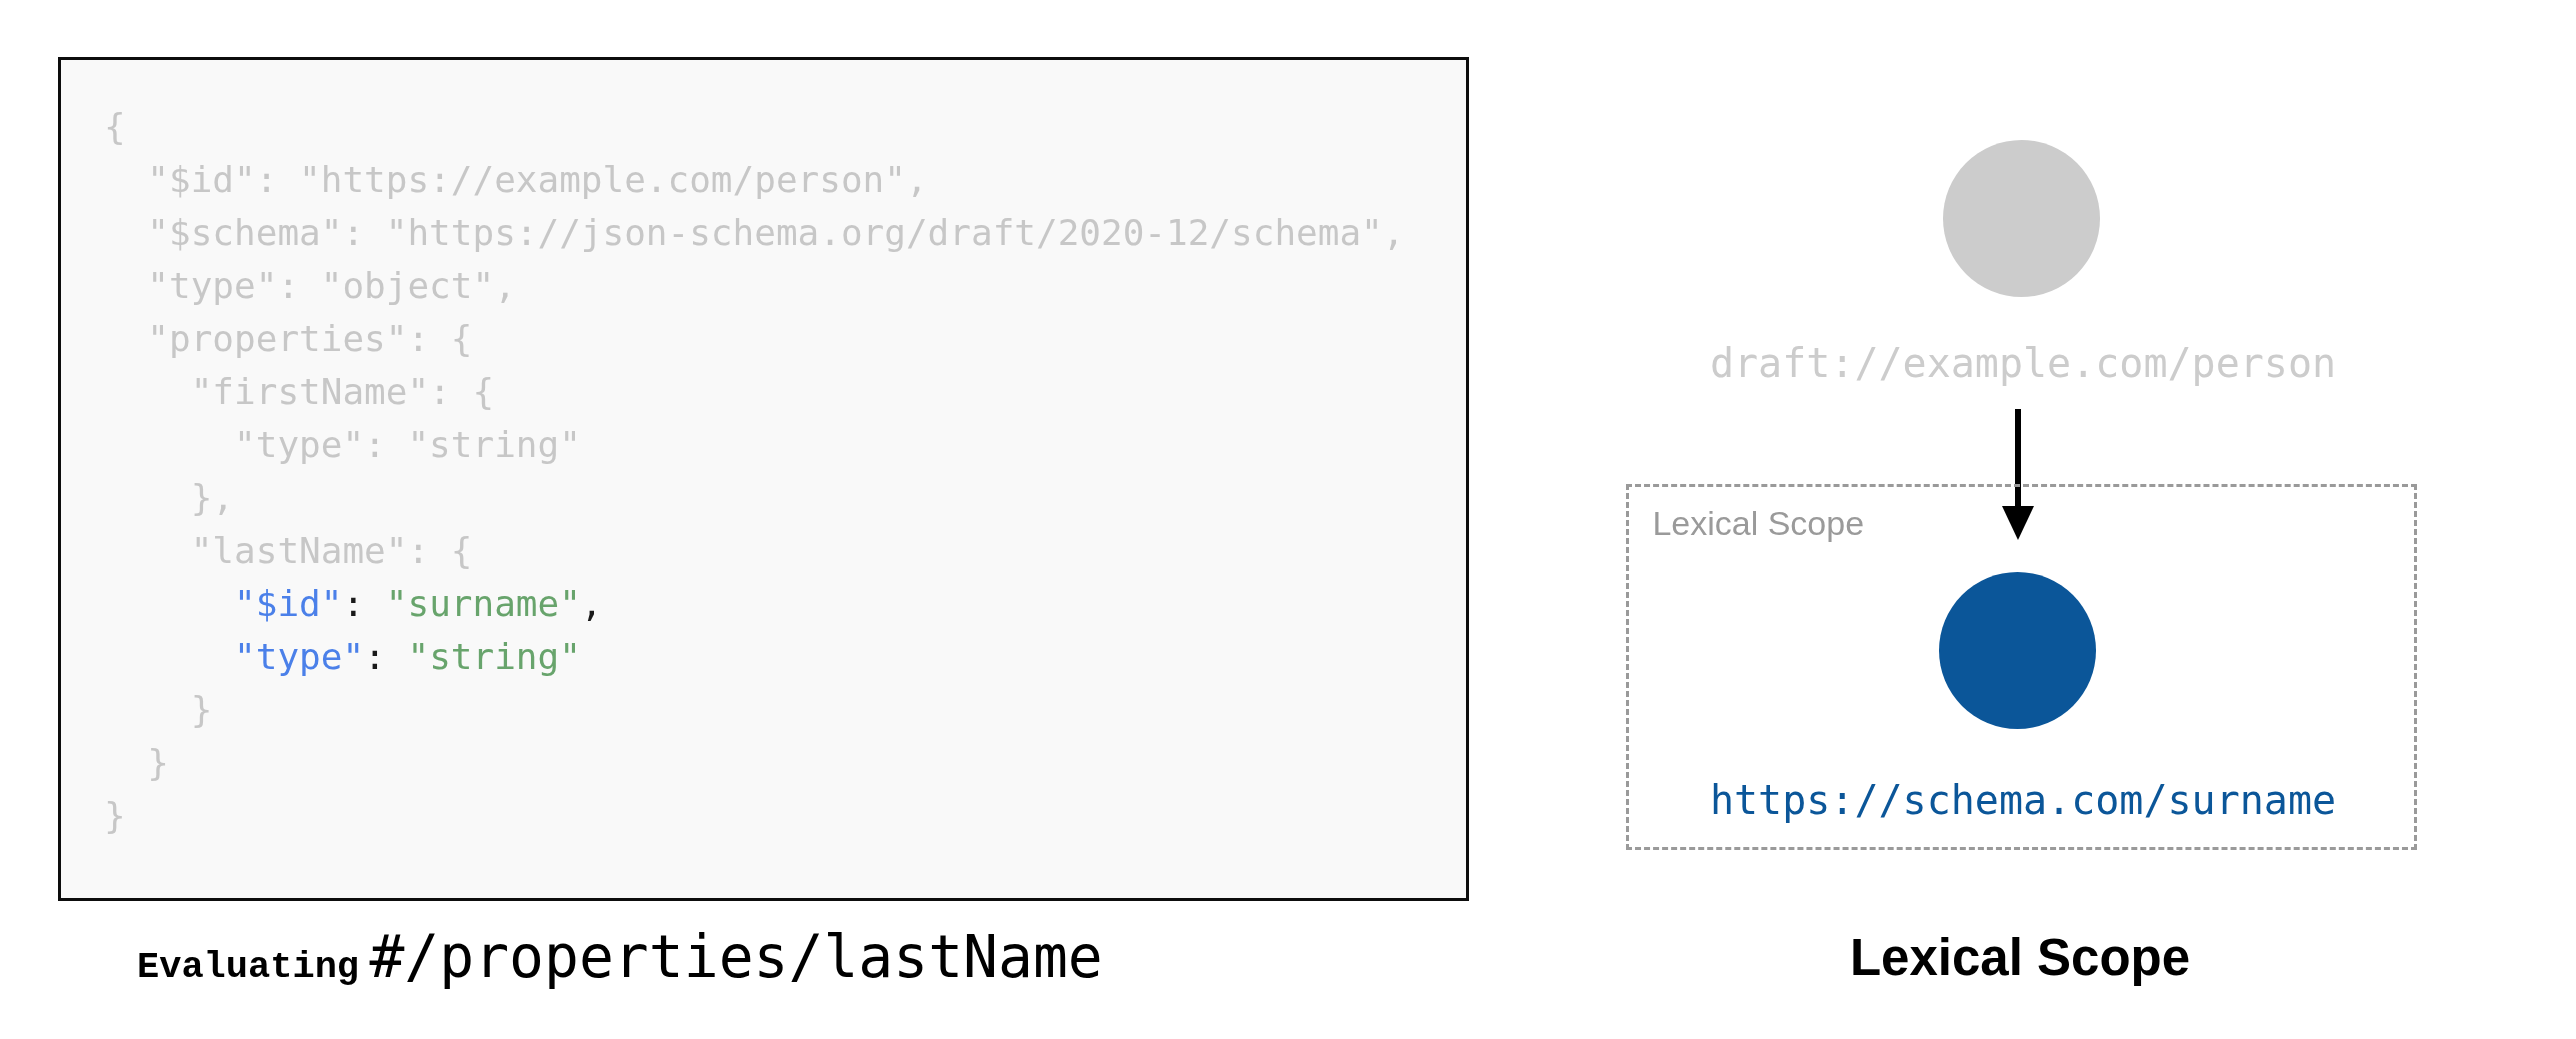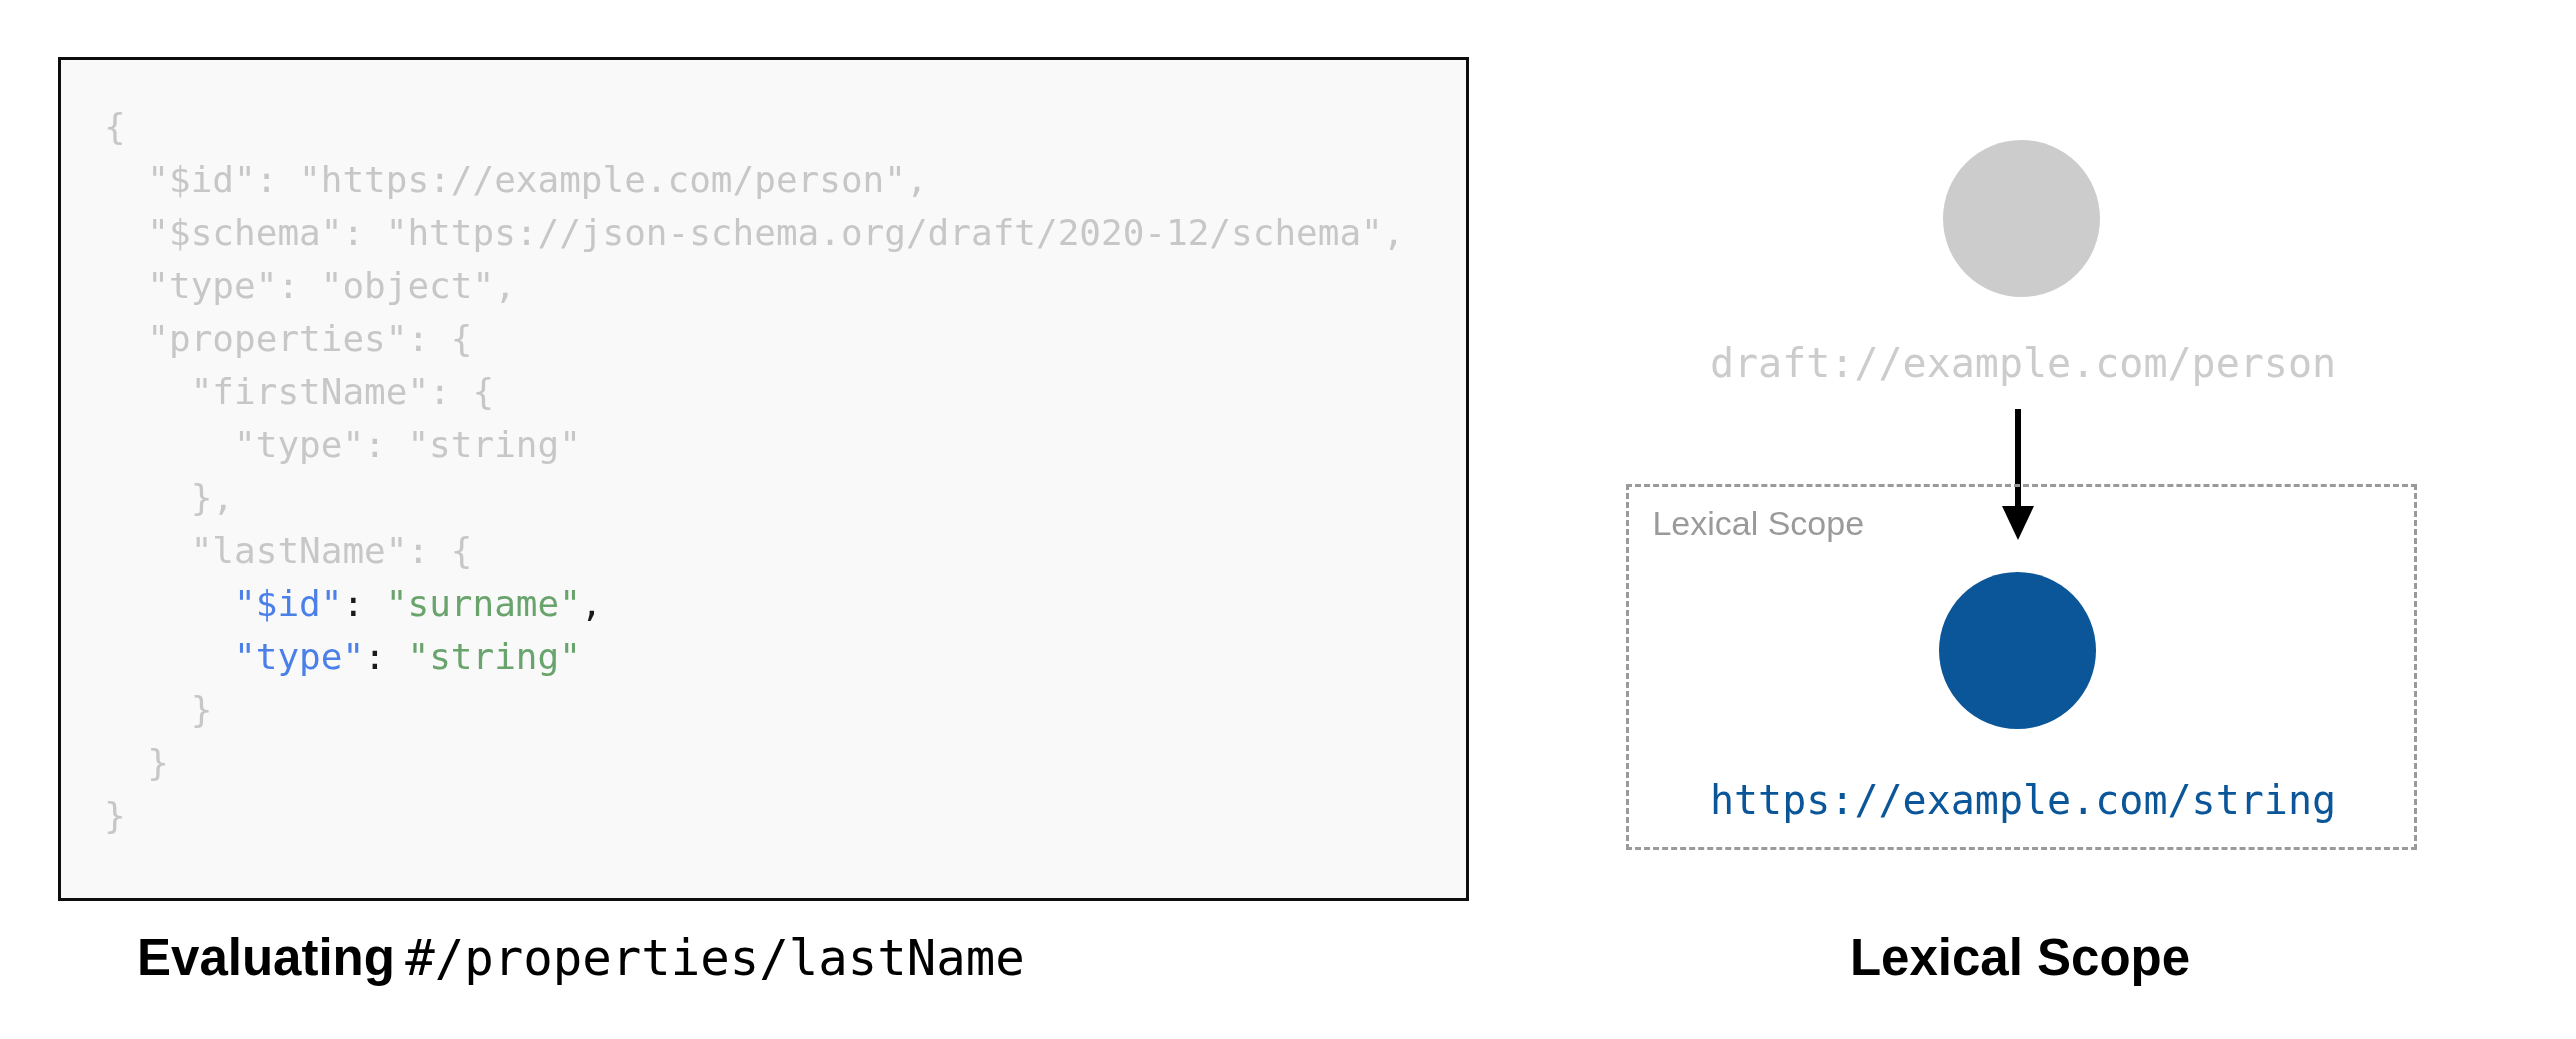--- a/index.html
+++ b/index.html
@@ -36,27 +36,27 @@
 
   
   .caption-left {
     position: absolute;
     left: 137px; top: 925px;
     white-space: nowrap;
     line-height: 65px;
     color: #000;
   }
   .caption-left .bold-part {
-    font-family: Liberation Sans, sans-serif;
+    font-family: Liberation Mono, monospace;
     font-weight: bold;
-    font-size: 51px;
+    font-size: 37px;
   }
   .caption-left .mono-part {
     font-family: "DejaVu Sans Mono", monospace;
-    font-size: 49px;
+    font-size: 58px;
     margin-left: 10.4px;
   }
   .caption-right {
     position: absolute;
     left: 2020px; top: 925px;
     transform: translateX(-50%);
     font-family: "Liberation Sans", sans-serif;
     font-weight: bold;
     font-size: 51px;
     line-height: 65px;
@@ -137,16 +137,16 @@
 
 <div class="arrow">
   <div class="shaft"></div>
   <div class="head"></div>
 </div>
 
 <div class="scope-box">
   <div class="scope-label">Lexical Scope</div>
 </div>
 <div class="node-circle child-circle"></div>
-<div class="node-label child-label">https://example.com/string</div>
+<div class="node-label child-label">https://schema.com/surname</div>
 
 <div class="caption-right">Lexical Scope</div>
 
 
 </body></html>

